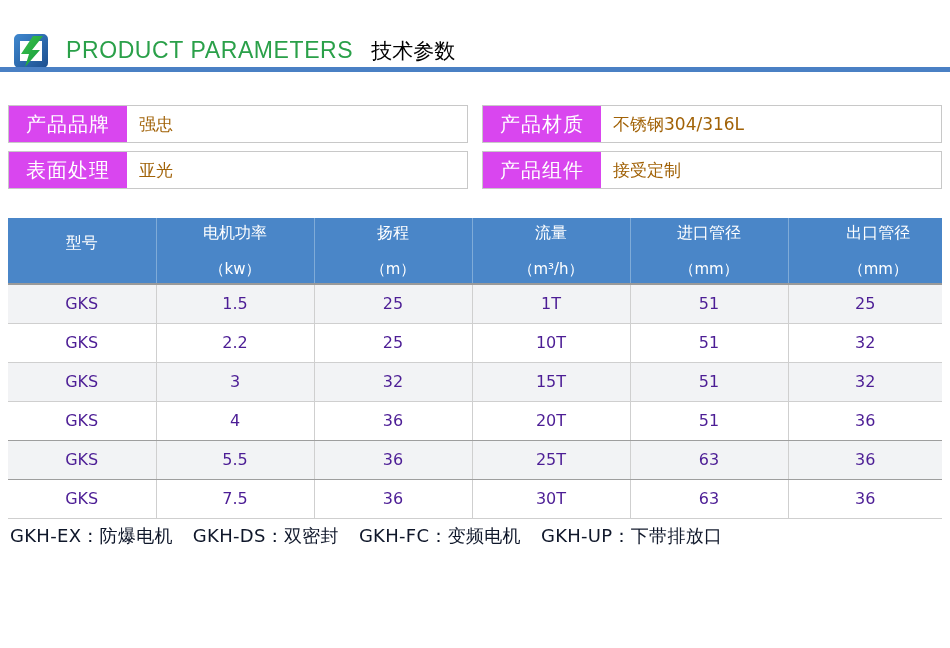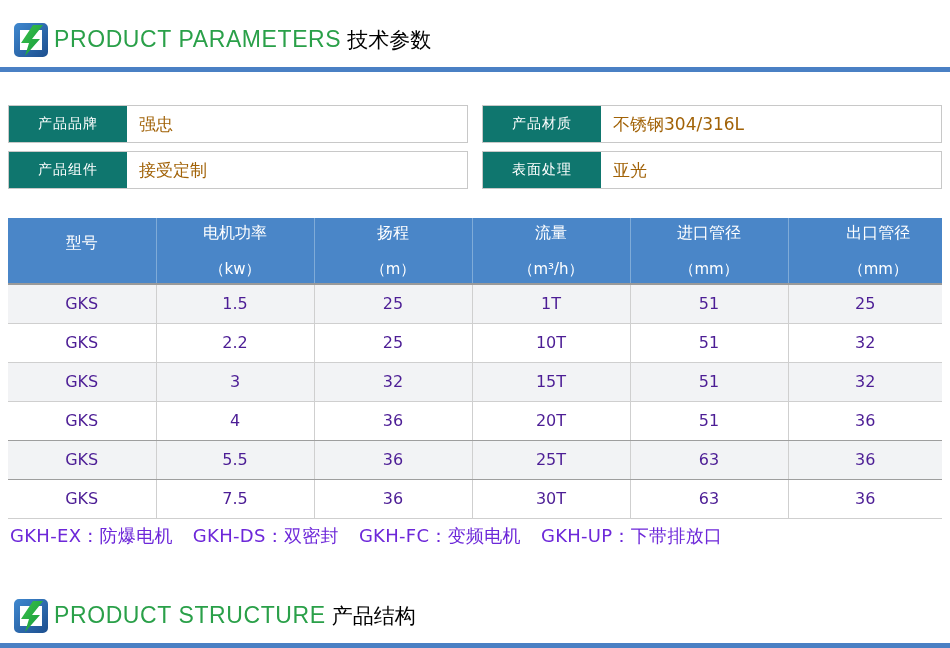--- a/index.html
+++ b/index.html
@@ -19,24 +19,24 @@
     height: 62px;
   }
   .section-header .bar {
     position: absolute;
     left: 0; bottom: 0;
     width: 950px; height: 5px;
     background: #4a80c4;
   }
   .sh-inner {
     position: absolute;
-    left: 10px; top: 1px;
+    left: 10px; top: 12px;
     height: 57px;
     display: flex; align-items: center;
-    gap: 2px;
+    gap: 14px;
   }
   .logo-icon { width: 42px; height: 42px; display: block; flex: none; }
   .sh-en {
     font-size: 23px;
     letter-spacing: 0.6px;
     color: #2aa049;
     font-weight: 400;
     white-space: nowrap;
   }
   .sh-cn {
@@ -60,26 +60,26 @@
   .info-box {
     flex: 1 1 0;
     display: flex;
     height: 38px;
     border: 1px solid #c8c8c8;
     background: #ffffff;
   }
   .info-label {
     width: 118px;
     flex: none;
-    background: #0f766e;
+    background: #d946ef;
     color: #ffffff;
     display: flex;
     align-items: center;
     justify-content: center;
-    font-size: 14px;
+    font-size: 20px;
     letter-spacing: 1px;
     font-family: "DejaVu Sans", "Liberation Sans", sans-serif;
   }
   .info-value {
     flex: 1 1 auto;
     display: flex;
     align-items: center;
     padding-left: 12px;
     font-size: 17px;
     color: #a16207;
@@ -123,21 +123,21 @@
   .spec-table tbody tr:nth-child(4) td { background: #ffffff; border-bottom: 1px solid #9e9e9e; }
   .spec-table tbody tr:nth-child(5) td { border-bottom: 1px solid #9e9e9e; }
   .spec-table tbody tr:nth-child(6) td { background: #ffffff; border-bottom: 1px solid #cfcfcf; }
 
   
   .footnote {
     position: absolute;
     left: 10px; top: 524px;
     width: 934px;
     font-size: 18px;
-    color: #6d28d9;
+    color: #0f172a;
     letter-spacing: 0.3px;
     white-space: nowrap;
     font-family: "DejaVu Sans", "Liberation Sans", sans-serif;
   }
   .footnote span { margin-right: 20px; }
 </style>
 </head>
 <body>
 
 <div class="page">
@@ -171,26 +171,26 @@
         <div class="info-label">产品品牌</div>
         <div class="info-value">强忠</div>
       </div>
       <div class="info-box">
         <div class="info-label">产品材质</div>
         <div class="info-value">不锈钢304/316L</div>
       </div>
     </div>
     <div class="info-row">
       <div class="info-box">
+        <div class="info-label">表面处理</div>
+        <div class="info-value">亚光</div>
+      </div>
+      <div class="info-box">
         <div class="info-label">产品组件</div>
         <div class="info-value">接受定制</div>
-      </div>
-      <div class="info-box">
-        <div class="info-label">表面处理</div>
-        <div class="info-value">亚光</div>
       </div>
     </div>
   </div>
 
   <table class="spec-table">
     <colgroup>
       <col style="width:148px">
         <col style="width:158px">
         <col style="width:158px">
       <col style="width:158px">
@@ -272,26 +272,14 @@
           <td>36</td>
           <td>30T</td>
           <td>63</td>
           <td>36</td>
         </tr>
       </tbody>
   </table>
 
   <div class="footnote"><span>GKH-EX：防爆电机</span><span>GKH-DS：双密封</span><span>GKH-FC：变频电机</span><span>GKH-UP：下带排放口</span></div>
 
-  <div class="section-header" id="header-structure">
-    <div class="sh-inner">
-      <svg class="logo-icon" viewBox="0 0 42 42">
-        <path d="M4 9 a5 5 0 0 1 5-5 h24 a5 5 0 0 1 5 5 v24 a5 5 0 0 1 -5 5 h-24 a5 5 0 0 1 -5 -5 z
-                 M10 11 h22 v20 h-22 z" fill="url(#lgBlue)" fill-rule="evenodd"></path>
-        <path d="M23 6 L33 6 L22 20 L30 20 L15 37 L19 24 L11 24 Z" fill="url(#lgGreen)"></path>
-      </svg>
-      <div class="sh-en">PRODUCT STRUCTURE</div>
-      <div class="sh-cn">产品结构</div>
-    </div>
-    <div class="bar"></div>
-  </div>
 
 </div>
 
 </body></html>

